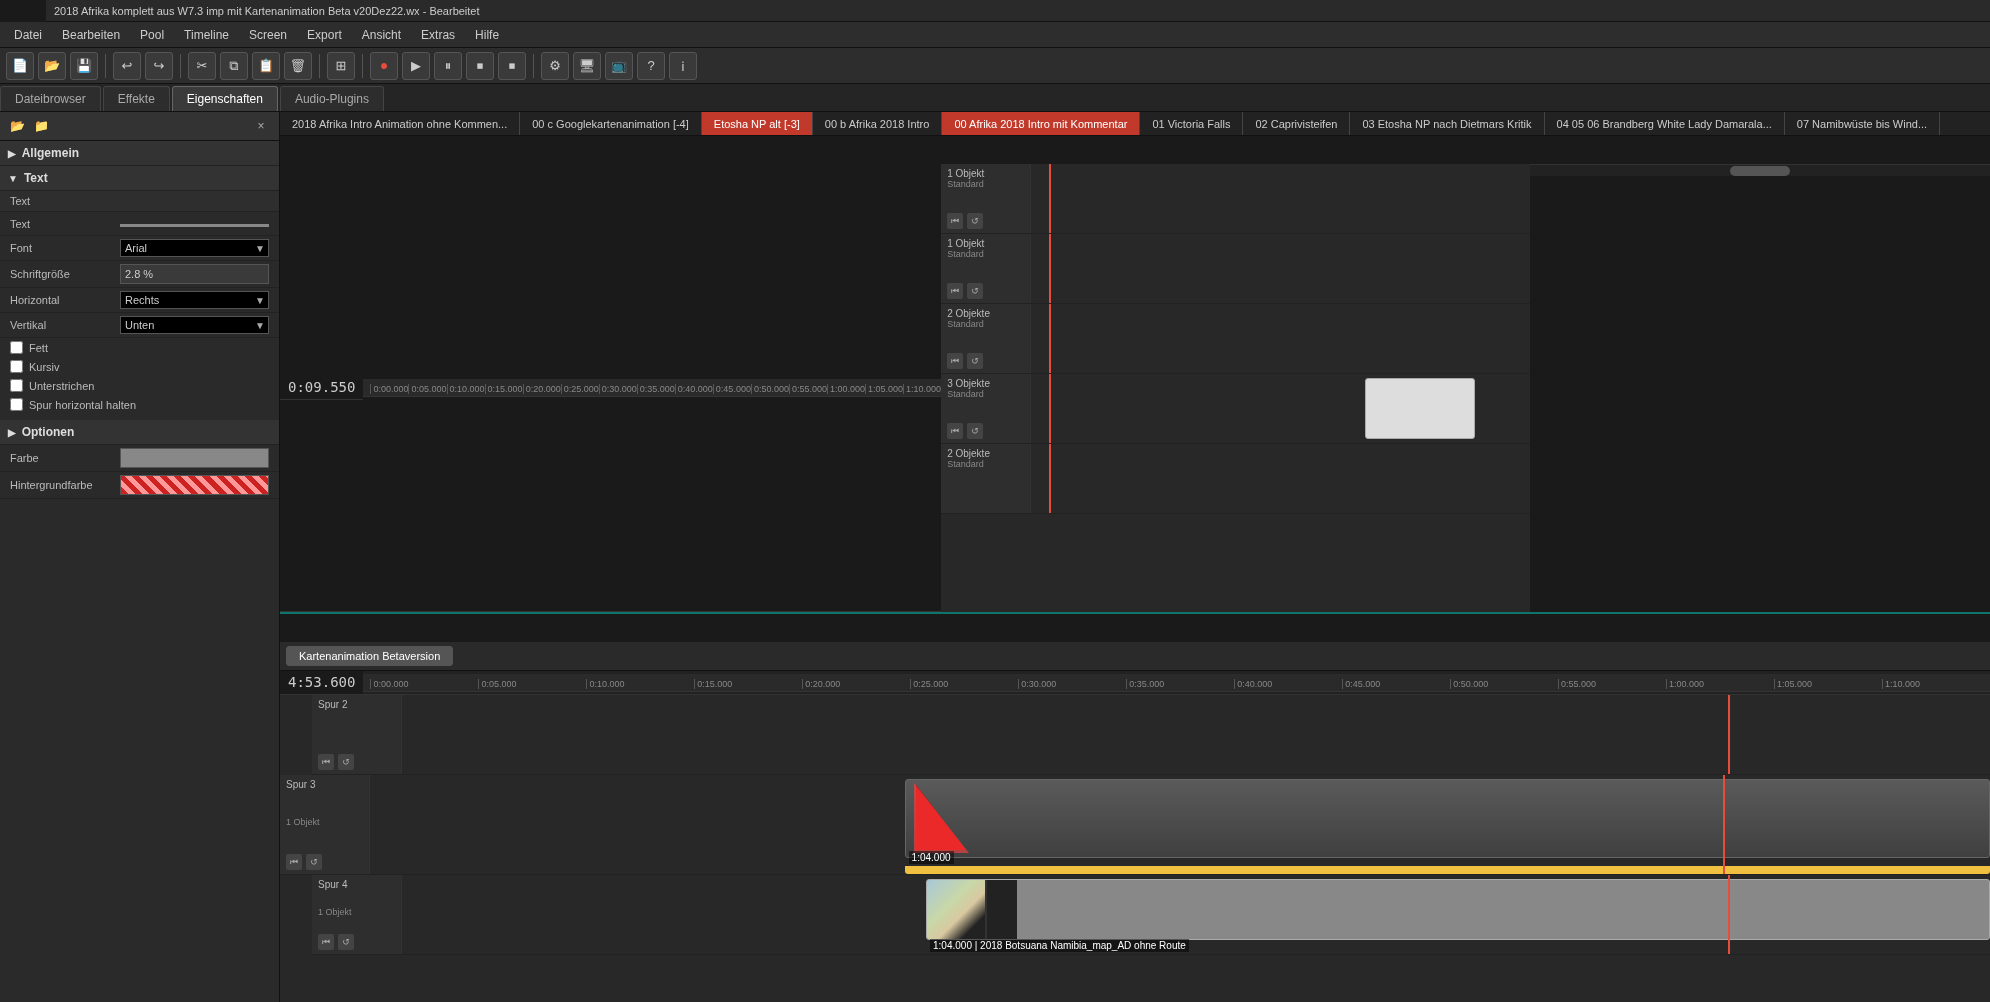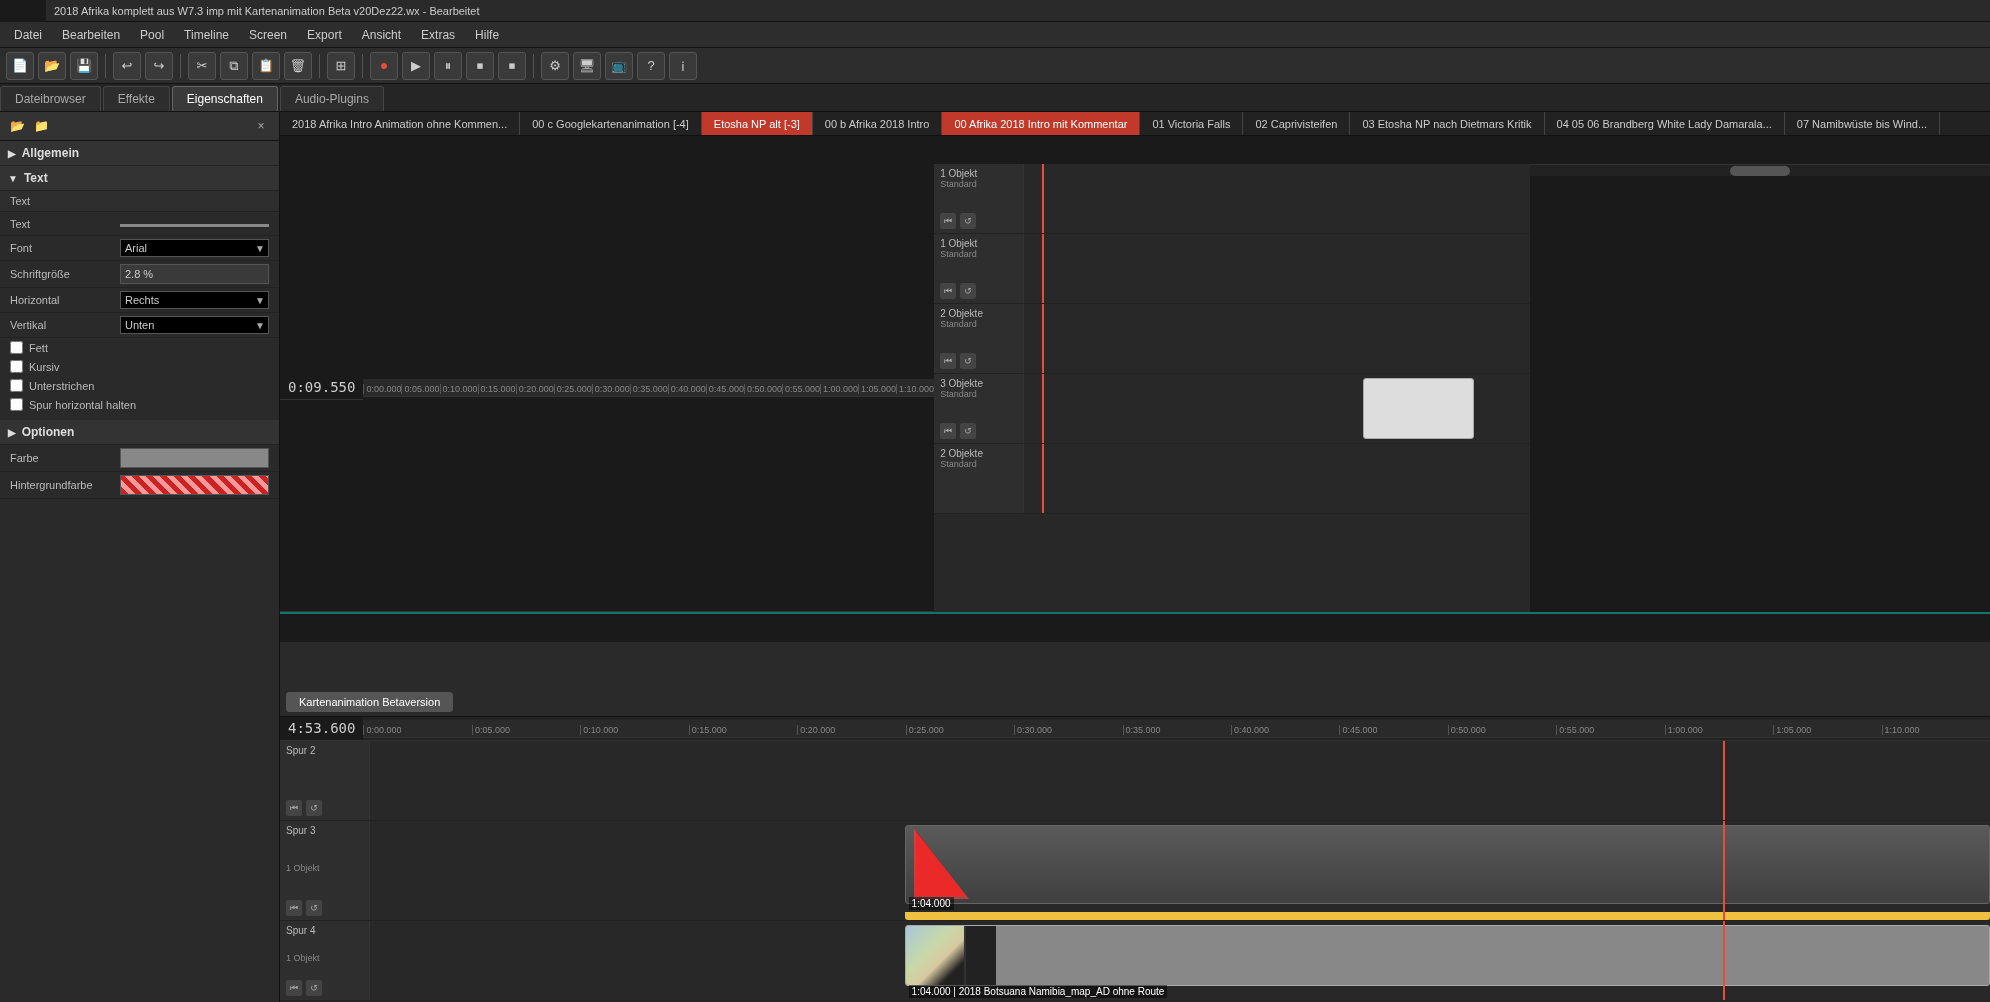--- a/index.html
+++ b/index.html
@@ -223,20 +223,21 @@
       display: flex;
       align-items: center;
     }
 
     .timeline-ruler {
       height: 18px;
       background: #2a2a2a;
       border-bottom: 1px solid #333;
       position: relative;
       overflow: hidden;
+      padding-left: 7px;
     }
     .ruler-marks {
       display: flex;
       height: 100%;
       align-items: flex-end;
       padding-bottom: 2px;
       font-size: 9px;
       color: #888;
       gap: 0;
     }
@@ -310,40 +311,39 @@
     }
     .bottom-tab {
       display: inline-block;
       padding: 3px 12px;
       background: #3a3a3a;
       border: 1px solid #555;
       border-radius: 3px;
       font-size: 11px;
       color: #ccc;
       cursor: pointer;
-      margin-top: 46px;
     }
     .bottom-tab.active { background: #555; color: #fff; }
 
     .bottom-timeline-header {
       display: flex;
       align-items: center;
       background: #222;
       border-bottom: 1px solid #333;
       height: 24px;
     }
 
     .bottom-tracks { flex: 1; overflow-y: auto; background: #282828; }
 
     .track-row-bottom {
       display: flex;
       border-bottom: 1px solid #222;
     }
     .track-row-bottom.track-tall { height: 100px; }
-    .track-row-bottom.track-medium { height: 80px; }
+    .track-row-bottom.track-medium { height: 80px; margin-left: 32px; }
     .track-row-bottom.track-small { height: 60px; }
     
     .clip-map {
       position: absolute;
       top: 4px;
       height: calc(100% - 8px);
       background: #888;
       border: 1px solid #aaa;
       border-radius: 3px;
       overflow: hidden;

